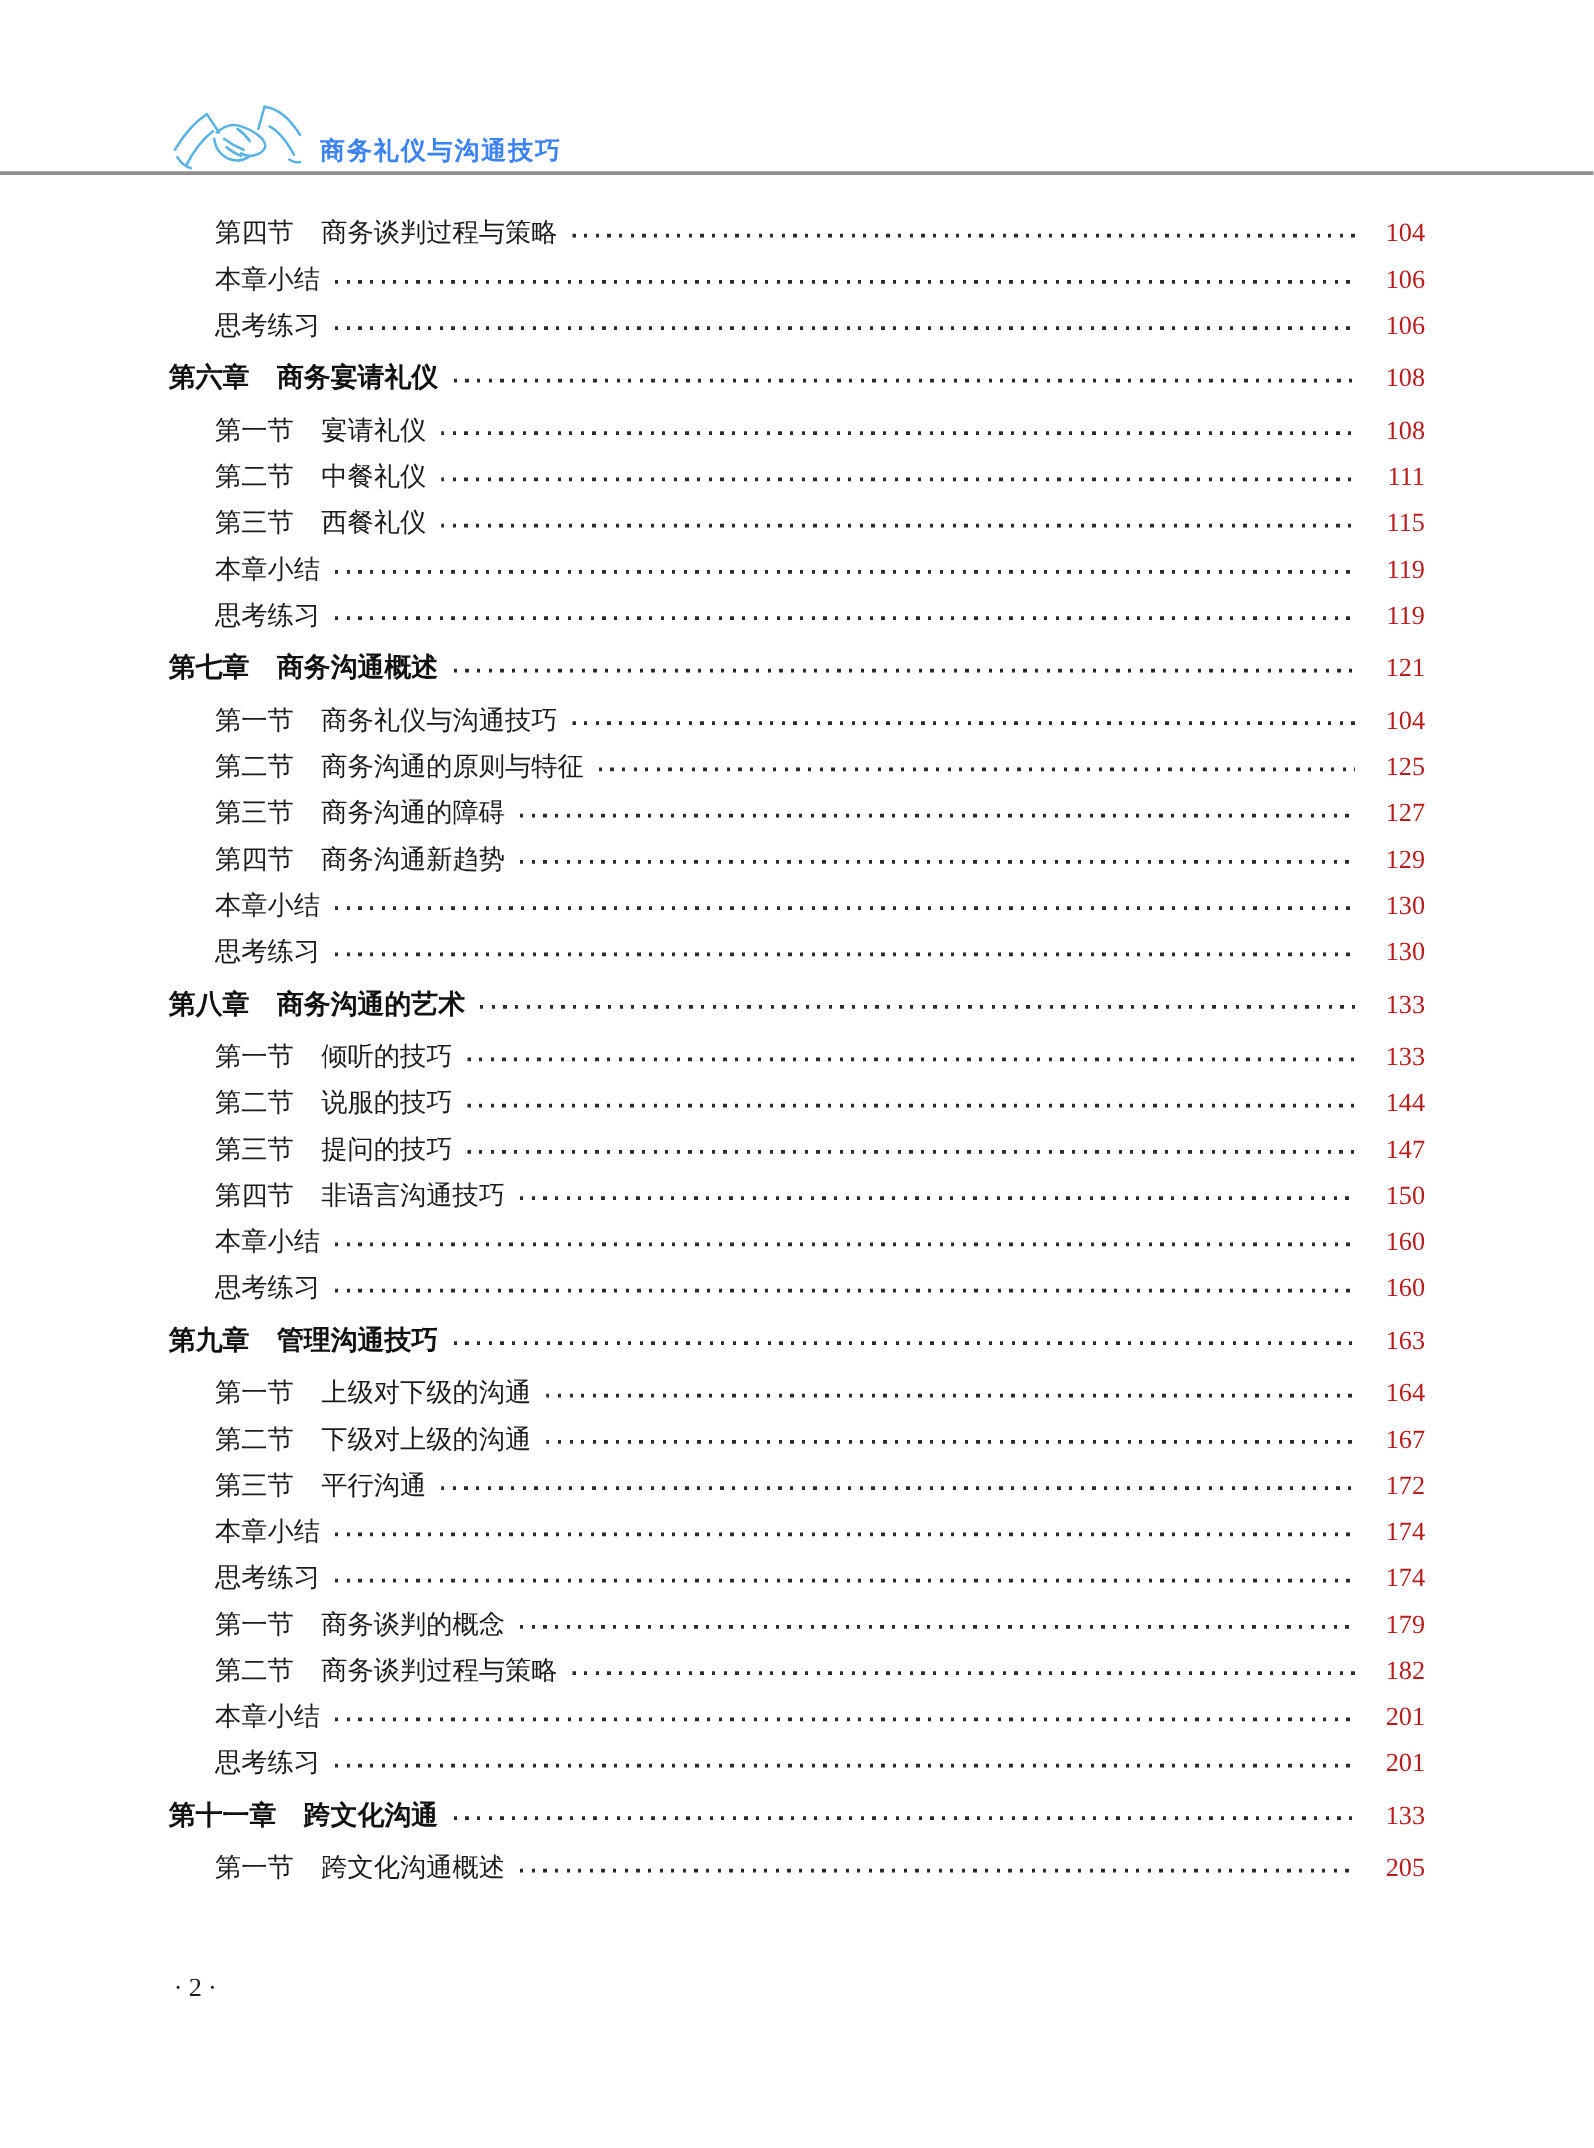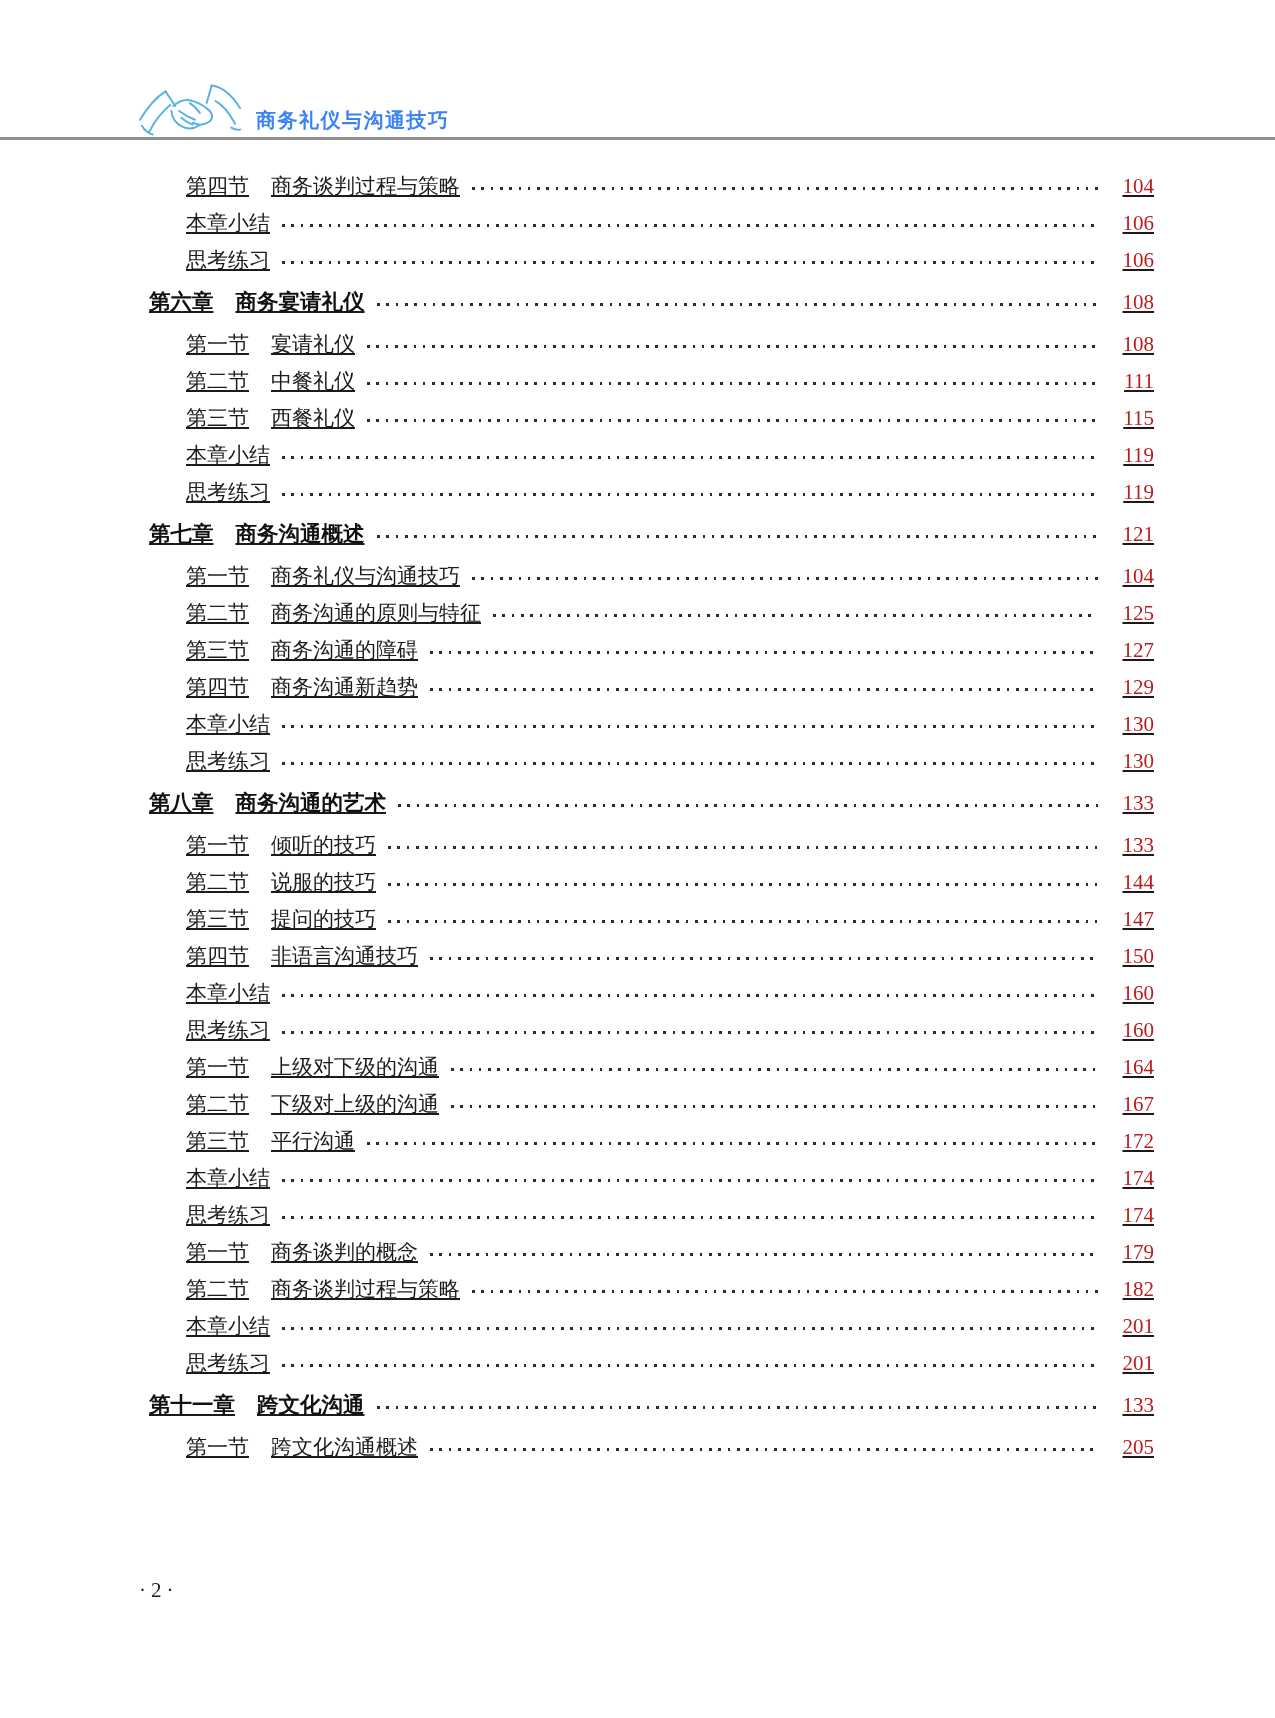--- a/index.html
+++ b/index.html
@@ -12,21 +12,21 @@
     position:absolute; left:136px; top:78px; width:108px; height:60px;
   }
   .book-title {
     position:absolute; left:256px; top:107px; font-size:20px; font-weight:700;
     font-family:"Liberation Sans", sans-serif; letter-spacing:1.5px; color:#3b82f6;
   }
   .divider {
     position:absolute; left:0; top:137px; width:1275px; height:3px; background:#8f8f8f;
   }
   
-  .toc { position:absolute; left:149px; top:168px; width:1005px;text-decoration:underline; }
+  .toc { position:absolute; left:135px; top:168px; width:1005px; }
   .toc-row {
     display:flex; align-items:center; height:37px; font-size:21px; line-height:37px;
     white-space:nowrap;
   }
   .toc-row.section, .toc-row.plain { padding-left:37px; }
   .toc-row.chapter {
     margin:5px 0; font-weight:700;
     font-family:"Liberation Sans", sans-serif; font-size:21.5px; color:#111;
   }
   .toc-label { margin-right:22px; flex:none; }
@@ -205,20 +205,26 @@
     <span class="toc-title">本章小结</span>
     <span class="leader"></span>
     <span class="toc-page">160</span>
   </div>
       <div class="toc-row plain">
 
     <span class="toc-title">思考练习</span>
     <span class="leader"></span>
     <span class="toc-page">160</span>
   </div>
+      <div class="toc-row chapter">
+    <span class="toc-label">第九章</span>
+    <span class="toc-title">管理沟通技巧</span>
+    <span class="leader"></span>
+    <span class="toc-page">163</span>
+  </div>
       <div class="toc-row section">
     <span class="toc-label">第一节</span>
     <span class="toc-title">上级对下级的沟通</span>
     <span class="leader"></span>
     <span class="toc-page">164</span>
   </div>
       <div class="toc-row section">
     <span class="toc-label">第二节</span>
     <span class="toc-title">下级对上级的沟通</span>
     <span class="leader"></span>

